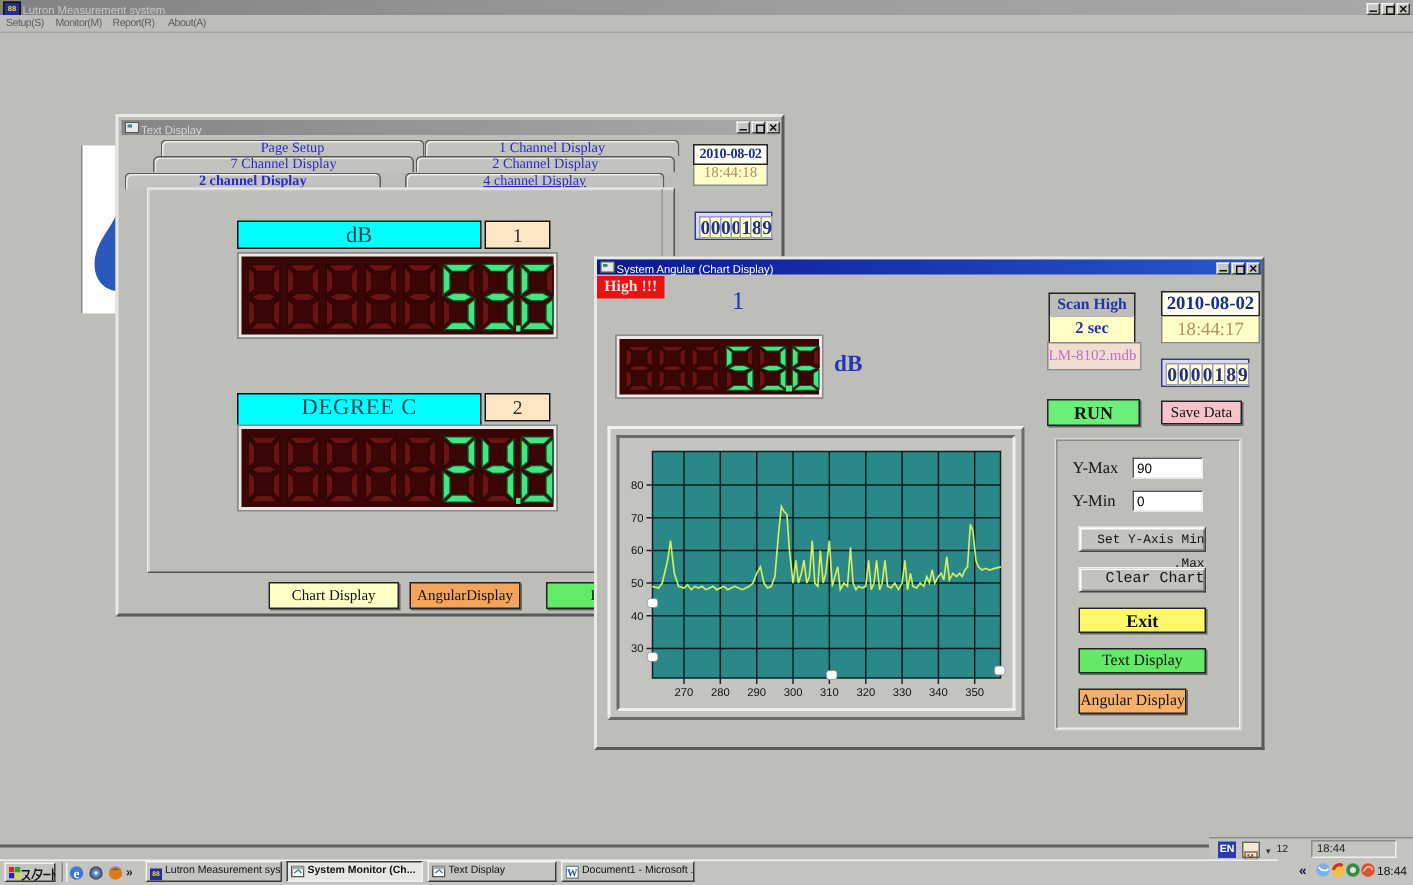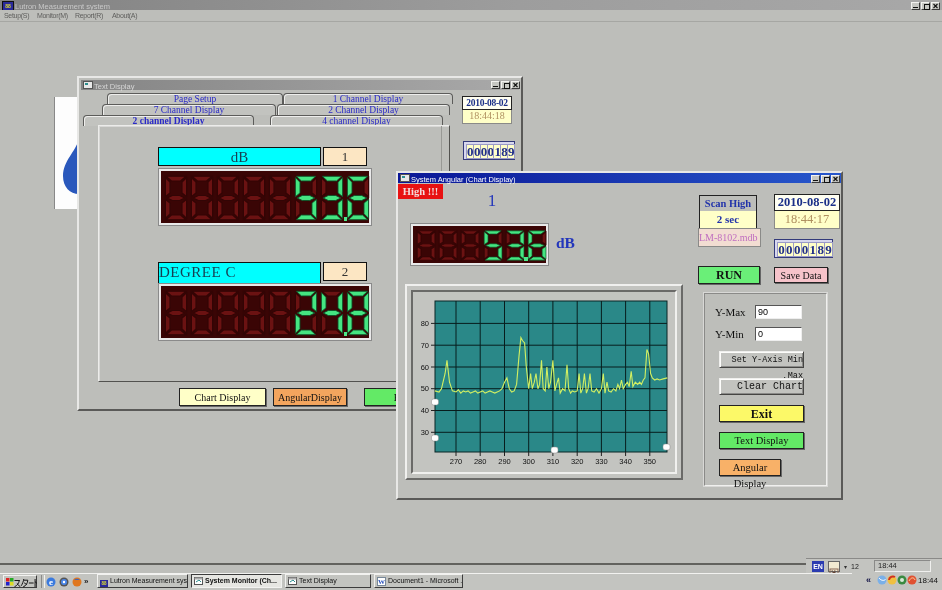--- a/index.html
+++ b/index.html
@@ -156,21 +156,21 @@
         <polygon points="24.5,3 24.5,25.5 19.5,21 19.5,8.5" fill="#6b1212" stroke="#320505" stroke-width="1.3"></polygon>
         <polygon points="1.5,3 6.5,8.5 6.5,21 1.5,25.5" fill="#45e581" stroke="#0b4f26" stroke-width="1"></polygon>
         <polygon points="3.5,27 9,24 17,24 22.5,27 17,30 9,30" fill="#45e581" stroke="#0b4f26" stroke-width="1"></polygon>
         <polygon points="1.5,28.5 6.5,33 6.5,45.5 1.5,51" fill="#45e581" stroke="#0b4f26" stroke-width="1"></polygon>
         <polygon points="24.5,28.5 24.5,51 19.5,45.5 19.5,33" fill="#45e581" stroke="#0b4f26" stroke-width="1"></polygon>
         <polygon points="2.5,52.5 8,47 18,47 23.5,52.5" fill="#45e581" stroke="#0b4f26" stroke-width="1"></polygon>
       </svg>
     </div>
     <div style="position:absolute;left:182.5px;top:46px;width:3.5px;height:3.5px;background:#4ce989"></div>
   </div>
-<div class="abs serif" style="left:158px;top:262px;width:163px;height:35px;background:#00ffff;border:1px solid #111;box-sizing:border-box;text-align:left;font-size:15px;letter-spacing:0.5px;line-height:18px;color:#173f52">DEGREE C</div>
+<div class="abs serif" style="left:158px;top:262px;width:163px;height:35px;background:#00ffff;border:1px solid #111;box-sizing:border-box;text-align:center;font-size:15px;letter-spacing:0.5px;line-height:18px;color:#173f52">DEGREE C</div>
 <div class="abs serif" style="left:323px;top:262px;width:44px;height:19px;background:#fce6c3;border:1px solid #111;box-sizing:border-box;text-align:center;font-size:13px;line-height:18px;color:#333">2</div>
 <div style="position:absolute;left:159px;top:284px;width:212px;height:56px;background:#3a0505;border:2px solid #e9e9e9;box-shadow:0 0 0 1px #8a8a8a;box-sizing:border-box">
     <div style="position:absolute;left:3.0px;top:4px">
       <svg width="24.0" height="46" viewBox="0 0 26 54" preserveAspectRatio="none" style="display:block">
         <polygon points="2.5,1.5 23.5,1.5 18,7 8,7" fill="#6b1212" stroke="#320505" stroke-width="1.3"></polygon>
         <polygon points="24.5,3 24.5,25.5 19.5,21 19.5,8.5" fill="#6b1212" stroke="#320505" stroke-width="1.3"></polygon>
         <polygon points="1.5,3 6.5,8.5 6.5,21 1.5,25.5" fill="#6b1212" stroke="#320505" stroke-width="1.3"></polygon>
         <polygon points="3.5,27 9,24 17,24 22.5,27 17,30 9,30" fill="#6b1212" stroke="#320505" stroke-width="1.3"></polygon>
         <polygon points="1.5,28.5 6.5,33 6.5,45.5 1.5,51" fill="#6b1212" stroke="#320505" stroke-width="1.3"></polygon>
         <polygon points="24.5,28.5 24.5,51 19.5,45.5 19.5,33" fill="#6b1212" stroke="#320505" stroke-width="1.3"></polygon>
@@ -436,21 +436,21 @@
   </div>
 <div class="abs" style="left:704px;top:293px;width:121px;height:191px;border:1px solid;border-color:#8a8a88 #f0f0ee #f0f0ee #8a8a88;box-shadow:0 0 0 1px #d8d8d6"></div>
 <div class="abs serif" style="left:715px;top:306px;font-size:11px;color:#111">Y-Max</div>
 <div class="abs" style="left:755px;top:305px;width:47px;height:14px;background:#fff;border:1px solid;border-color:#555 #eee #eee #555;box-sizing:border-box;font-size:9px;line-height:12px;padding-left:2px;font-family:'Liberation Sans',sans-serif">90</div>
 <div class="abs serif" style="left:715px;top:328px;font-size:11px;color:#111">Y-Min</div>
 <div class="abs" style="left:755px;top:327px;width:47px;height:14px;background:#fff;border:1px solid;border-color:#555 #eee #eee #555;box-sizing:border-box;font-size:9px;line-height:12px;padding-left:2px;font-family:'Liberation Sans',sans-serif">0</div>
 <div class="btn3d" style="left:719px;top:351px;width:85px;height:17px;font-size:8.5px;line-height:16px">Set Y-Axis Min ,Max</div>
 <div class="btn3d" style="left:719px;top:378px;width:85px;height:17px;font-size:10px;line-height:16px">Clear Chart</div>
 <div class="cbtn serif" style="left:719px;top:405px;width:85px;height:17px;background:#fcf968;font-size:12px;line-height:16px;font-weight:bold">Exit</div>
 <div class="cbtn serif" style="left:719px;top:432px;width:85px;height:17px;background:#63e966;font-size:10.5px;line-height:16px">Text Display</div>
-<div class="cbtn serif" style="left:719px;top:459px;width:62px;height:17px;background:#f8b168;font-size:10.5px;line-height:16px">Angular Display</div>
+<div class="cbtn serif" style="left:719px;top:459px;width:72px;height:17px;background:#f8b168;font-size:10.5px;line-height:16px">Angular Display</div>
 <div class="abs" style="left:0;top:563px;width:806px;height:1.5px;background:#62625e"></div>
 <div class="abs" style="left:806px;top:558px;width:136px;height:14px;background:#c3c4c0;border-top:1px solid #8a8a88"></div>
 <div class="abs" style="left:812px;top:561px;width:12px;height:11px;background:#2a3bb0;color:#fff;font-size:7px;font-weight:bold;text-align:center;line-height:11px">EN</div>
 <div class="abs" style="left:828px;top:561px;width:12px;height:11px;background:#f2ead2;border:1px solid #666;box-sizing:border-box"><svg width="10" height="9">
       <rect x="1" y="2" width="8" height="5" fill="none" stroke="#865" stroke-width="1"></rect>
       <rect x="2.5" y="3.5" width="1.5" height="1" fill="#643"></rect>
       <rect x="5" y="3.5" width="1.5" height="1" fill="#643"></rect>
       <rect x="3.5" y="5" width="3" height="1" fill="#643"></rect>
     </svg></div>
 <div class="abs" style="left:844px;top:563px;font-size:6px;color:#333">▾</div>

